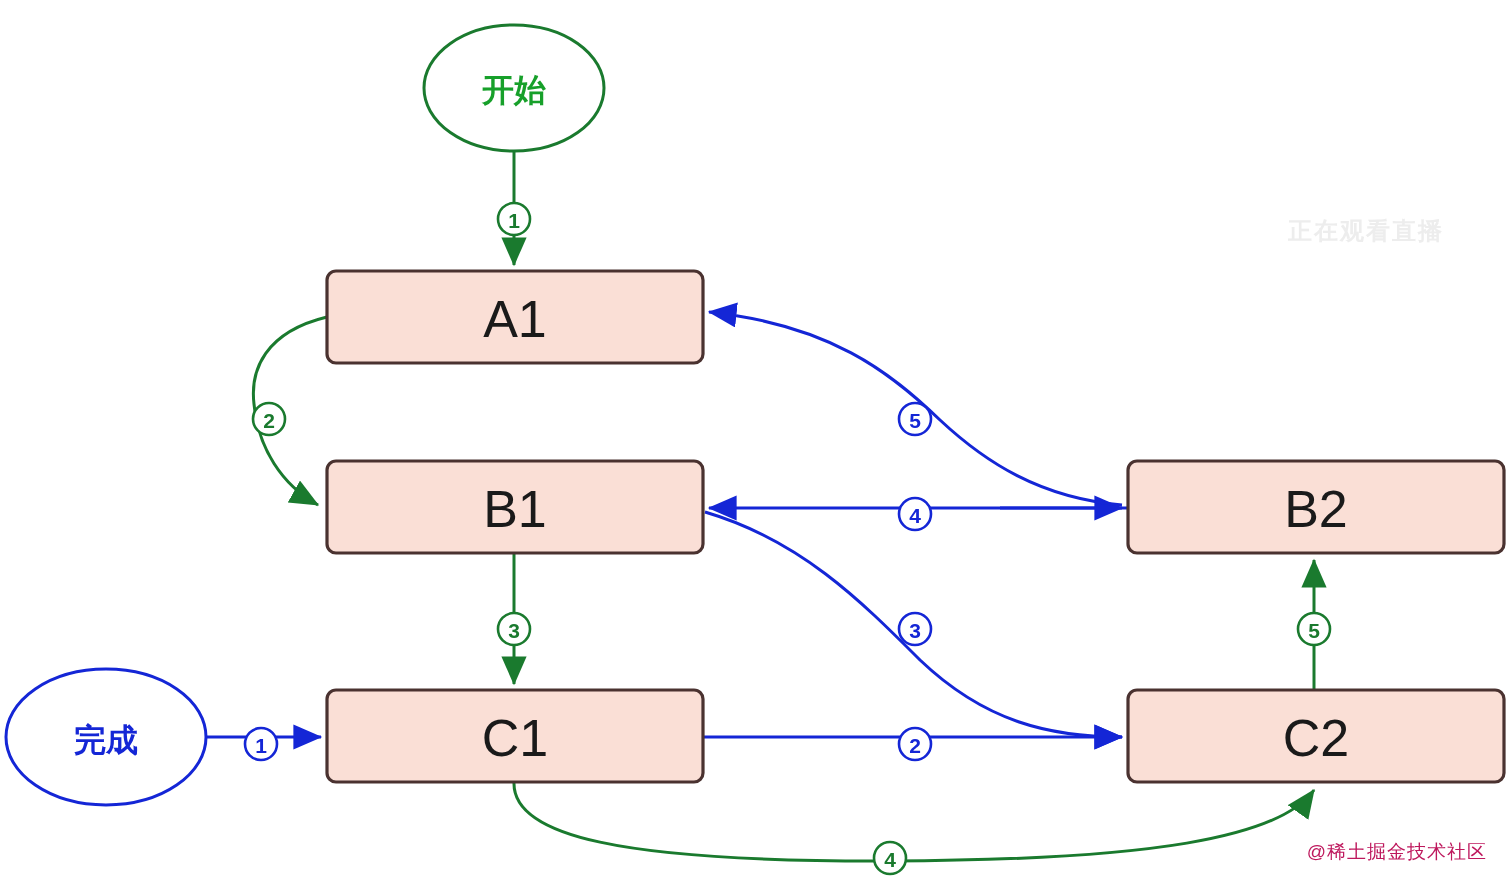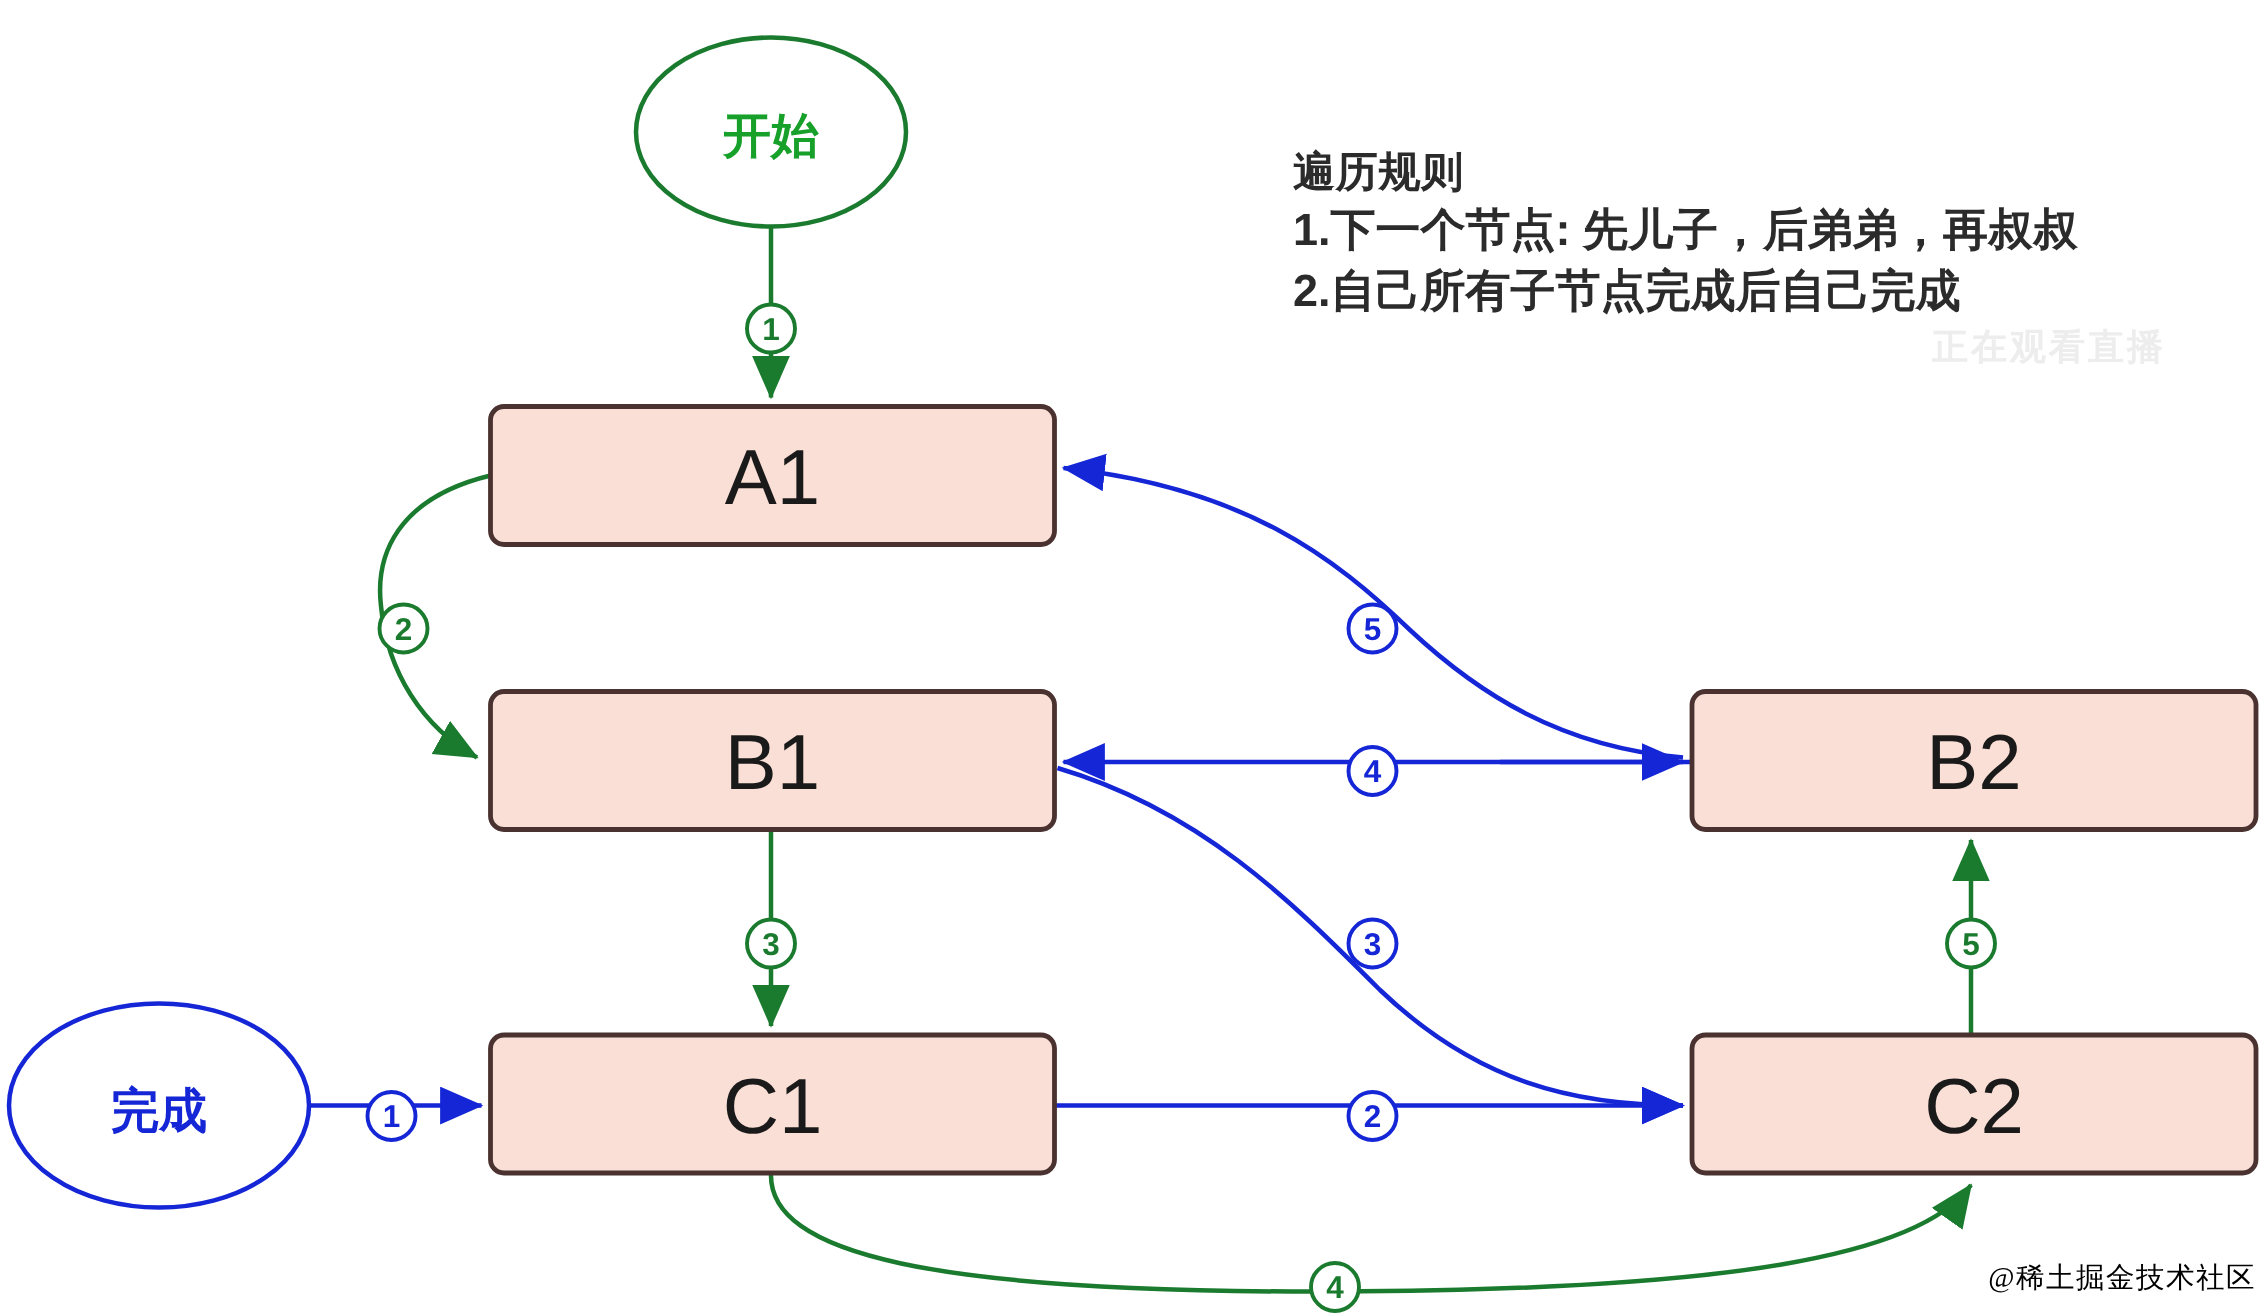--- a/index.html
+++ b/index.html
@@ -113,25 +113,25 @@
   .legend-title {
     font-size: 28px;
     letter-spacing: 0.5px;
   }
   .legend-line {
     font-size: 30px;
     letter-spacing: 0px;
   }
   .watermark-corner {
     position: absolute;
-    right: 8px;
+    right: 25px;
     bottom: 12px;
-    font-family: Liberation Serif, serif;
+    font-family: Liberation Sans, sans-serif;
     font-size: 19px;
-    color: #000000;
+    color: #be185d;
     letter-spacing: 1px;
   }
   .watermark-faint {
     position: absolute;
     left: 1288px;
     top: 215px;
     font-family: "Liberation Sans", "DejaVu Sans", sans-serif;
     font-size: 24px;
     font-weight: bold;
     color: #ededed;
@@ -277,23 +277,18 @@
       <circle class="badge-circle-blue" cx="915" cy="514" r="16"></circle>
       <text class="badge-text-blue" x="915" y="515">4</text>
     </g>
 
     <g>
       <circle class="badge-circle-blue" cx="915" cy="419" r="16"></circle>
       <text class="badge-text-blue" x="915" y="420">5</text>
     </g>
   </svg>
 
-  <div class="legend-block">
-    <div class="legend-title">遍历规则</div>
-    <div class="legend-line">1.下一个节点: 先儿子，后弟弟，再叔叔</div>
-    <div class="legend-line">2.自己所有子节点完成后自己完成</div>
-  </div>
 
   <div class="watermark-faint">正在观看直播</div>
 
   <div class="watermark-corner">@稀土掘金技术社区</div>
 
 </div>
 
 </body></html>

